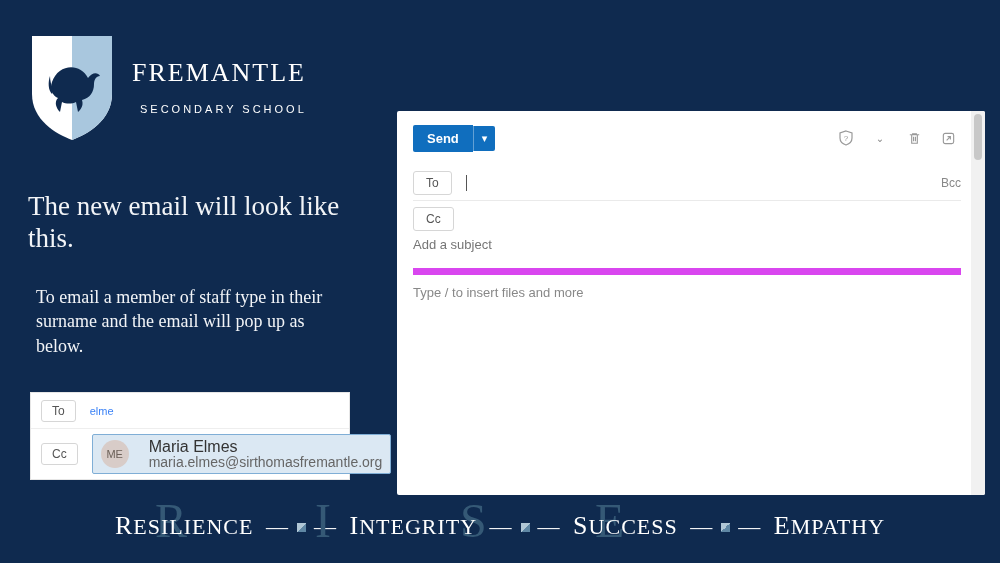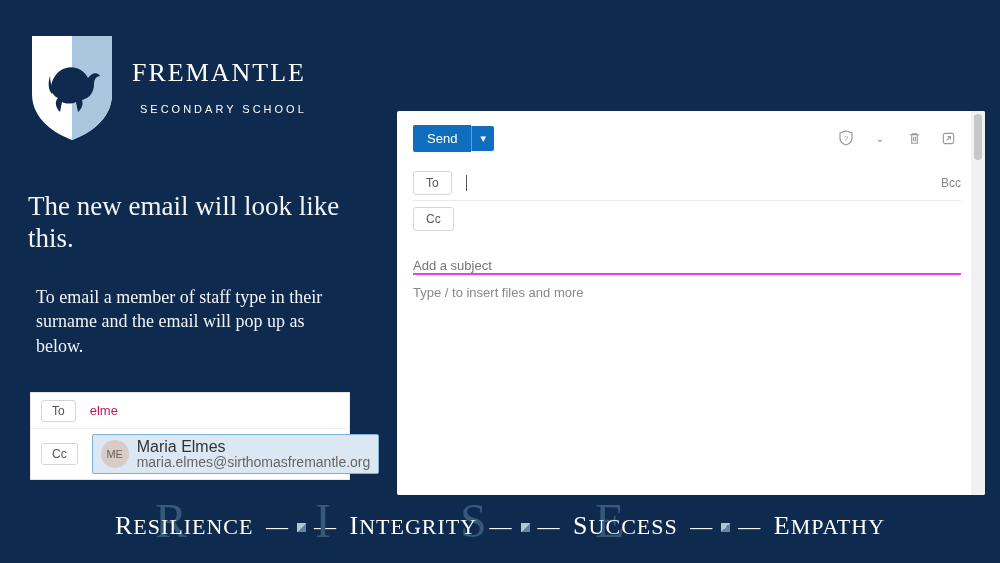--- a/index.html
+++ b/index.html
@@ -94,31 +94,31 @@
   .ex-label {
     border: 1px solid #d6d6d6;
     border-radius: 3px;
     padding: 3px 10px;
     font-size: 12px;
     color: #555;
     margin-right: 14px;
     background:#fff;
   }
   .ex-input {
-    font-size: 13px;
-    color: #be185d;
+    font-size: 11px;
+    color: #3b82f6;
     border: none;
     outline: none;
     flex: 1;
   }
   .suggestion {
     flex: 1;
     display: flex;
     align-items: center;
-    gap: 8px;
+    gap: 20px;
     background: #dbe8f3;
     border: 1px solid #7faed6;
     border-radius: 2px;
     padding: 3px 8px;
     height: 40px;
   }
   .avatar {
     width: 28px; height: 28px;
     border-radius: 50%;
     background: #d8ccc8;
@@ -150,21 +150,21 @@
   .compose-toolbar {
     display: flex;
     align-items: center;
     height: 34px;
     margin-bottom: 10px;
   }
   .send-btn {
     background: #106ebe;
     color: #fff;
     font-size: 13px;
-    font-weight: 400;
+    font-weight: 700;
     padding: 6px 14px;
     border: none;
     border-radius: 2px 0 0 2px;
     cursor: pointer;
   }
   .send-caret {
     background: #106ebe;
     color:#fff;
     border: none;
     border-left: 1px solid rgba(255,255,255,0.35);
@@ -204,22 +204,22 @@
   }
   .bcc {
     margin-left: auto;
     font-size: 12px;
     color: #888;
     cursor: pointer;
   }
   .subject-row {
     height: 38px;
     display:flex;
-    align-items:flex-end;
-    border-bottom: 2px solid #d946ef;
+    align-items:flex-start;
+    border-bottom: 7px solid #d946ef;
   }
   .subject-row input,
   .compose-body-area {
     border: none; outline: none;
     font-size: 13px;
     color: #888;
     width: 100%;
   }
   .compose-body {
     padding-top: 10px;

